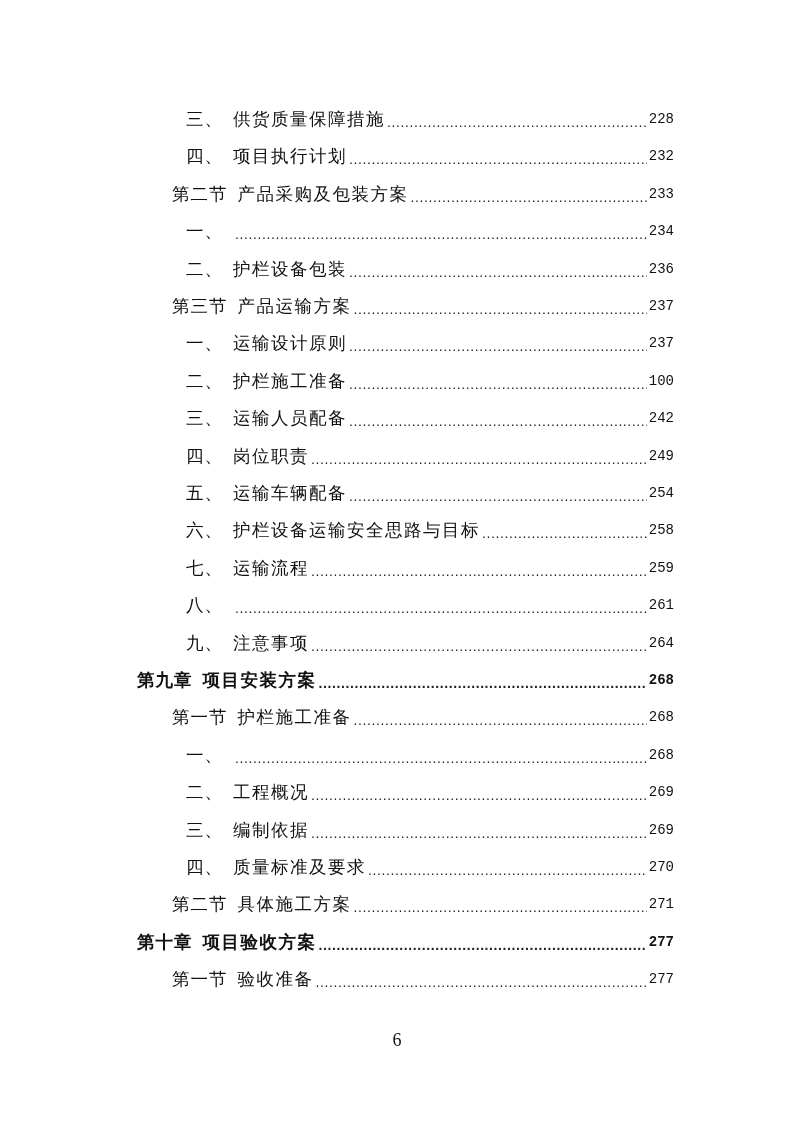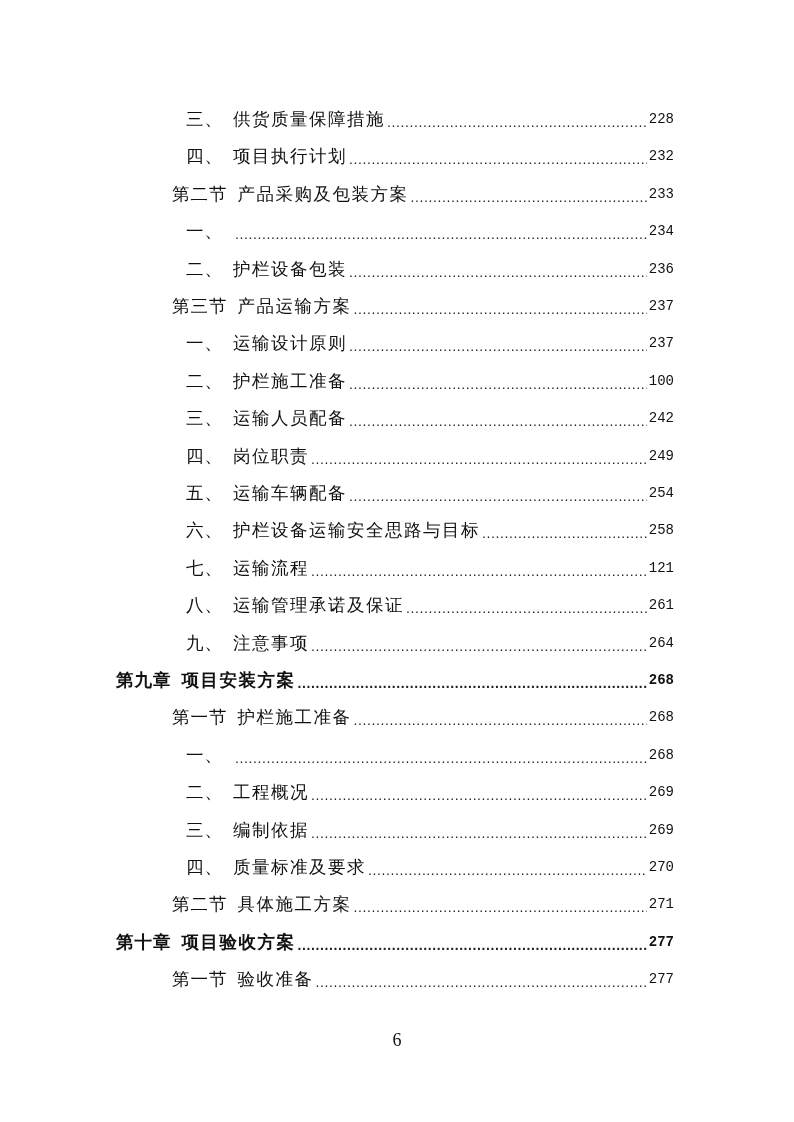--- a/index.html
+++ b/index.html
@@ -2,21 +2,21 @@
 <html><head>
 <meta charset="utf-8">
 <style>
   html, body { margin: 0; padding: 0; background: #ffffff; }
   body { width: 794px; height: 1122px; position: relative; overflow: hidden;
          font-family: "DejaVu Sans", "Liberation Sans", sans-serif; color: #111; }
   .page { position: absolute; left: 0; top: 0; width: 794px; height: 1122px; }
   .toc { position: absolute; left: 0; top: 104px; width: 794px; }
   .row { position: absolute; right: 120px; height: 30px; display: flex; align-items: flex-end;
          font-size: 17.5px; line-height: 30px; white-space: nowrap; }
-  .row.l1 { left: 116px; font-weight: bold; }
+  .row.l1 { left: 137px; font-weight: bold; }
   .row.l2 { left: 140px; margin-left: 32px; }
   .row.l3 { left: 186px; }
   .num { font-family: "Liberation Sans", sans-serif; margin-right: 10px; letter-spacing: 1px; }
   .title { letter-spacing: 1.5px; }
   .leader { flex: 1; overflow: hidden; margin: 0 2px; font-family: "Liberation Sans", sans-serif;
             font-size: 14px; letter-spacing: 0.6px; color: #222; align-self: flex-end; line-height: 24px; }
   .leader::after { content: "....................................................................................................................................................................................................................................................................................................................................................."; }
   .page-no { font-family: Liberation Mono, monospace; font-size: 14px; }
   .l1 .page-no { font-weight: bold; }
   .footer { position: absolute; top: 1030px; left: 0; width: 794px; text-align: center;
@@ -95,25 +95,24 @@
       <div class="row l3" style="top: 411.4px;">
         <span class="num">六、</span>
         <span class="title">护栏设备运输安全思路与目标</span>
         <span class="leader"></span>
         <span class="page-no">258</span>
       </div>
       <div class="row l3" style="top: 448.8px;">
         <span class="num">七、</span>
         <span class="title">运输流程</span>
         <span class="leader"></span>
-        <span class="page-no">121</span>
+        <span class="page-no">259</span>
       </div>
       <div class="row l3" style="top: 486.2px;">
         <span class="num">八、</span>
-        <span class="title">运输管理承诺及保证</span>
         <span class="leader"></span>
         <span class="page-no">261</span>
       </div>
       <div class="row l3" style="top: 523.6px;">
         <span class="num">九、</span>
         <span class="title">注意事项</span>
         <span class="leader"></span>
         <span class="page-no">264</span>
       </div>
       <div class="row l1" style="top: 561px;">

